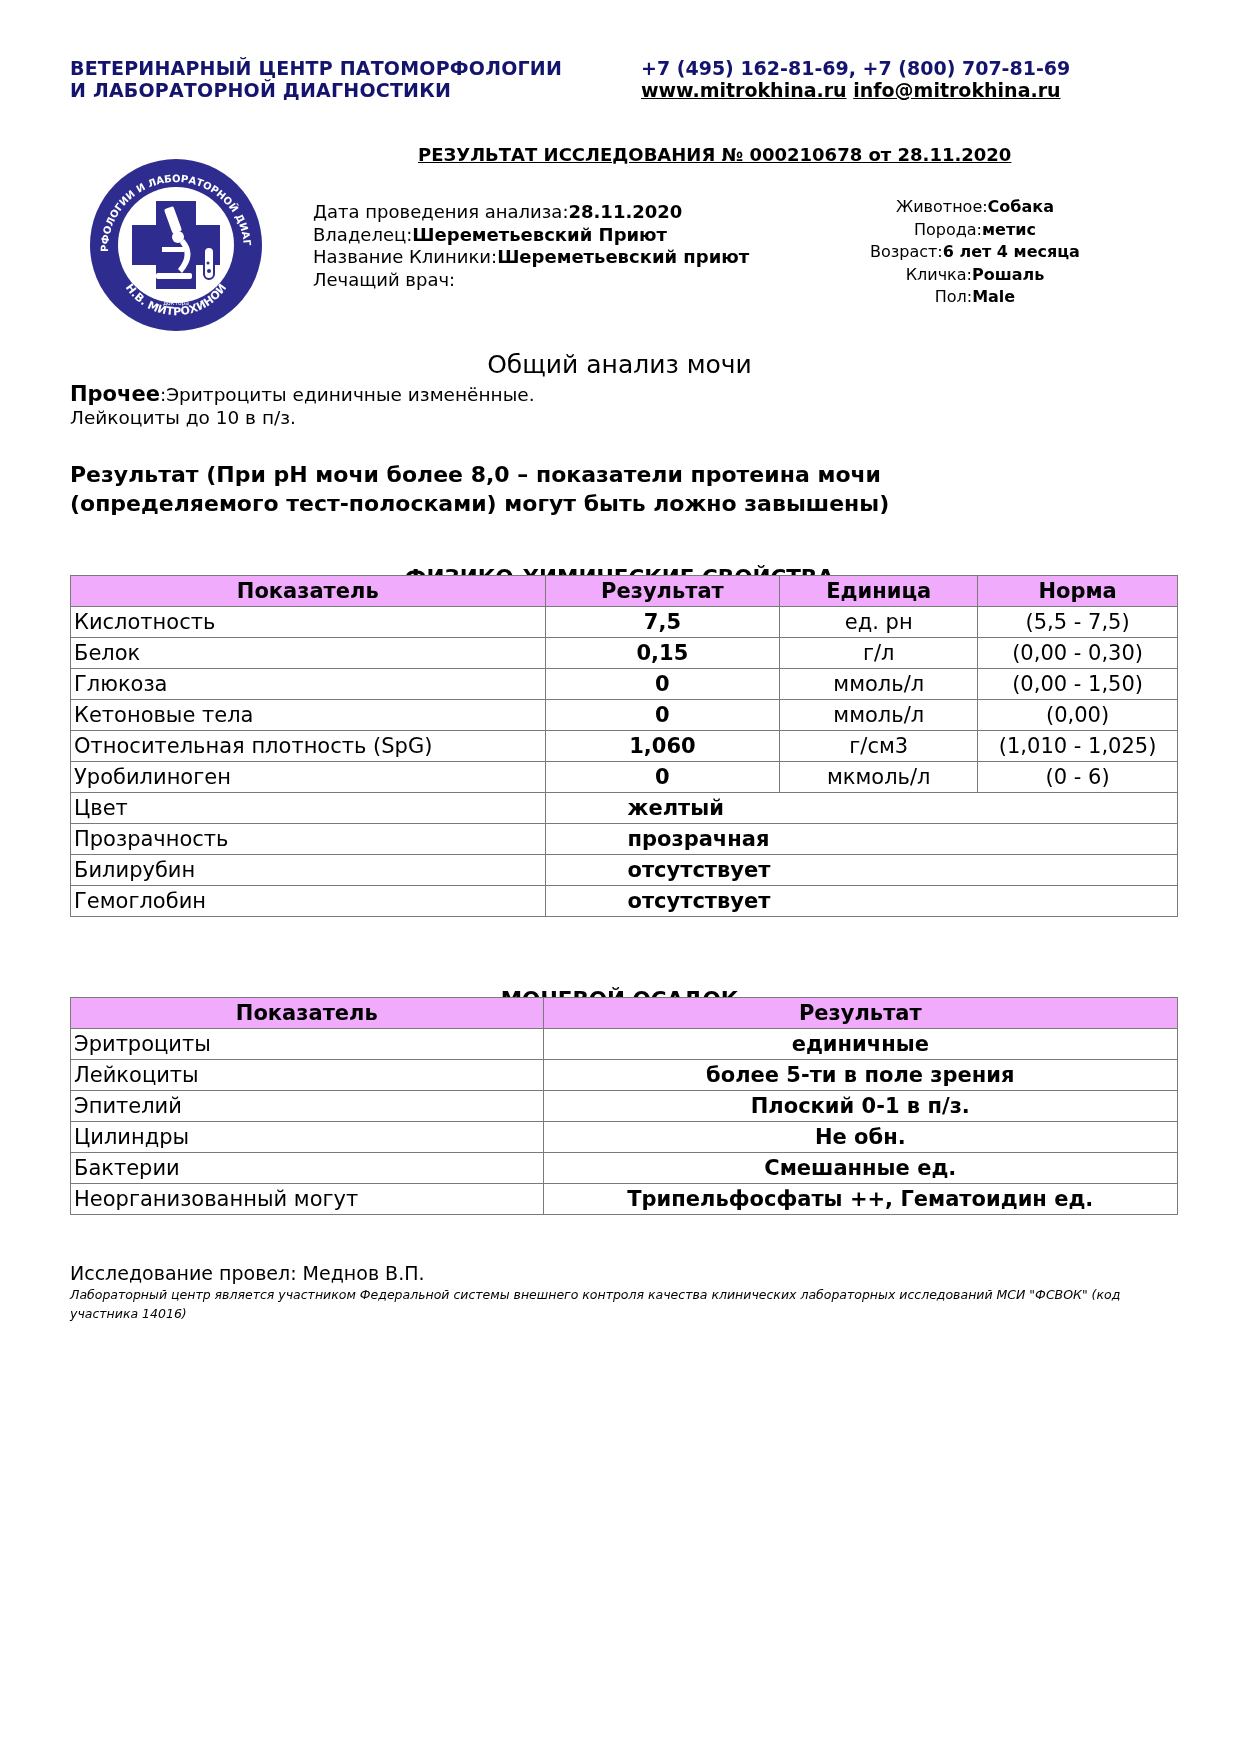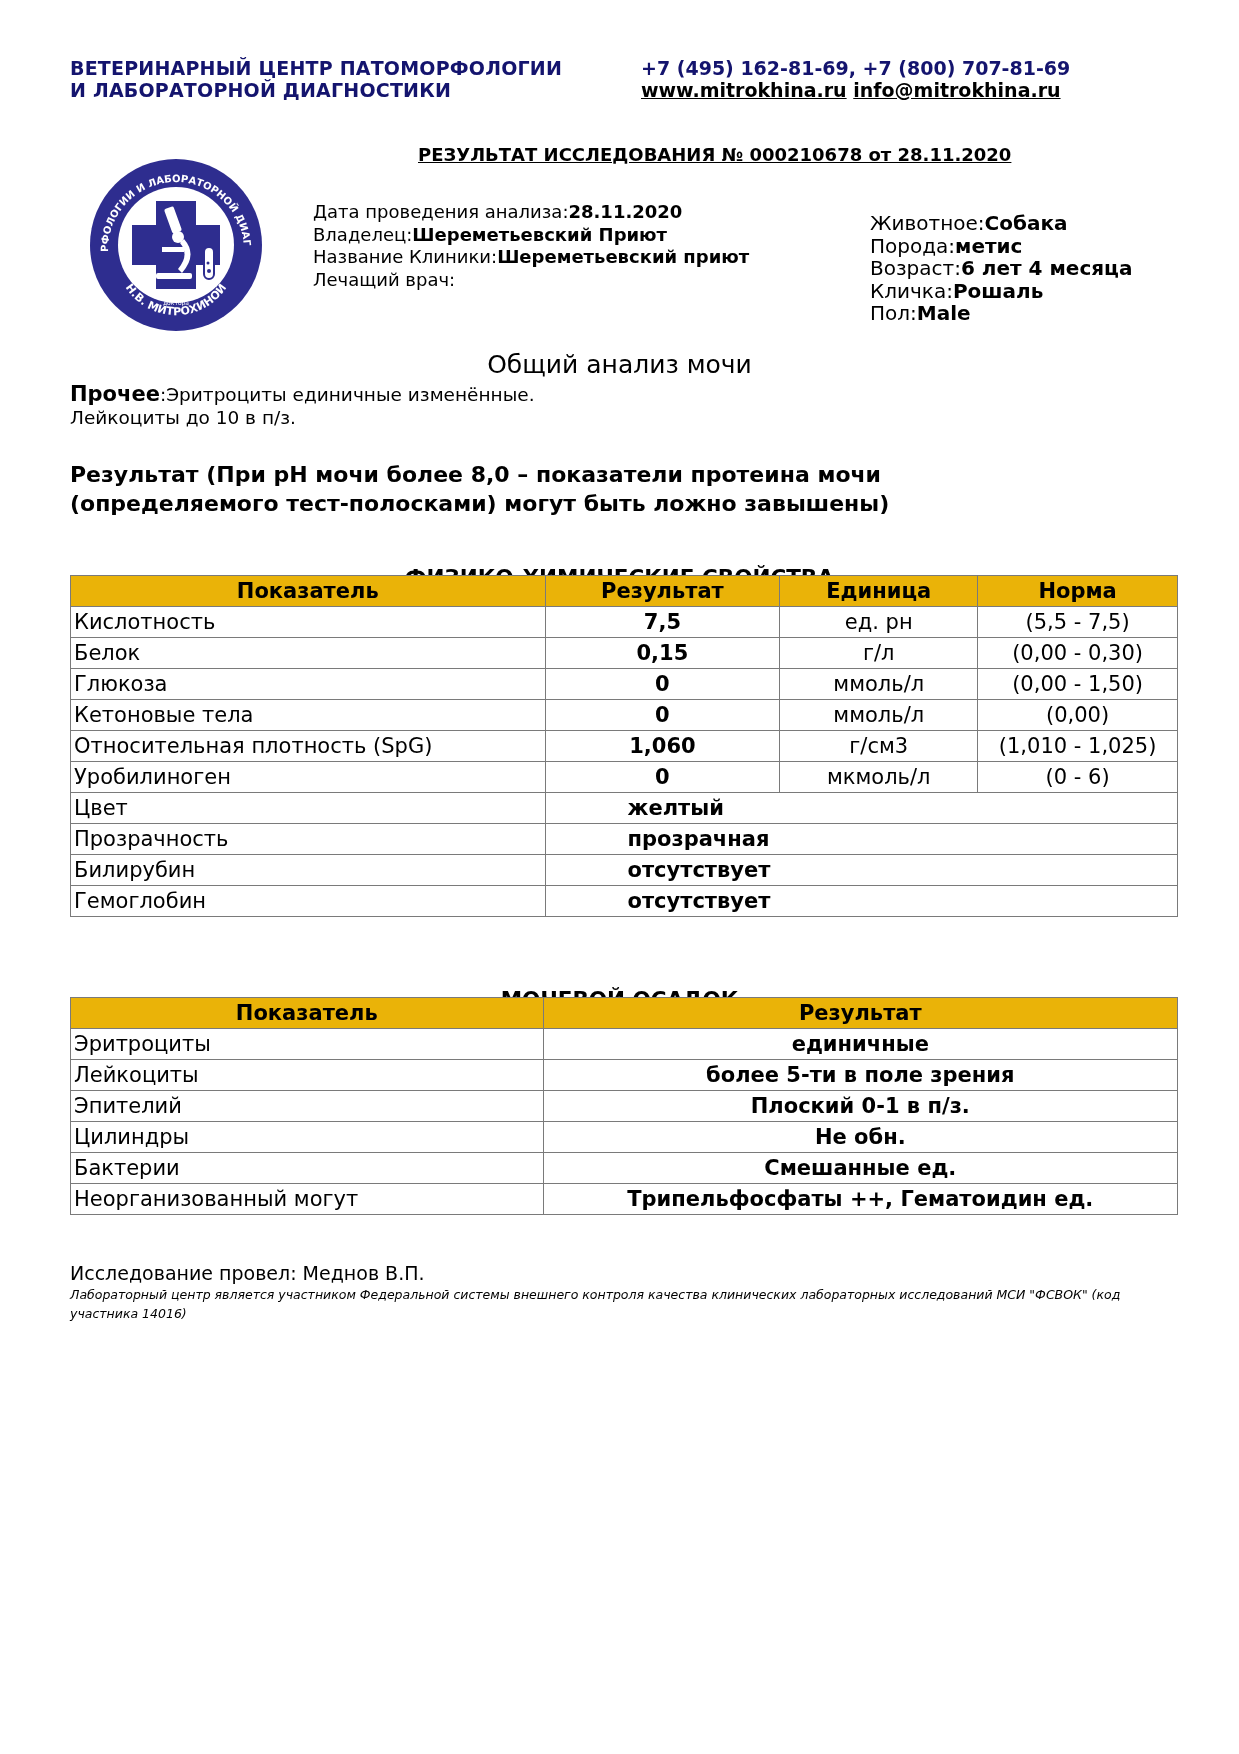--- a/index.html
+++ b/index.html
@@ -4,30 +4,30 @@
 <style>
   html, body { margin: 0; padding: 0; background: #ffffff; }
   body { width: 1239px; height: 1754px; position: relative; font-family: "DejaVu Sans", sans-serif; color: #000; overflow: hidden; }
   .abs { position: absolute; }
   .org { left: 70px; top: 57px; font-weight: bold; font-size: 19px; line-height: 22px; color: #14146e; letter-spacing: 0.2px; }
   .contacts { left: 641px; top: 57px; font-weight: bold; font-size: 19px; line-height: 22px; color: #14146e; }
   .contacts a { color: #000000; text-decoration: underline; }
   .report-title { left: 418px; top: 144px; font-weight: bold; font-size: 18px; text-decoration: underline; }
   .logo { left: 86px; top: 155px; width: 180px; height: 180px; }
   .info-left { left: 313px; top: 201px; font-size: 18px; line-height: 22.5px; }
-  .info-right { left: 870px; top: 212px; font-size: 20px; line-height: 22.5px; }
+  .info-right { left: 870px; top: 196px; font-size: 16px; line-height: 22.5px; text-align: center; }
   .info-left b, .info-right b { font-weight: bold; }
   .analysis-title { left: 0; width: 1239px; text-align: center; top: 350px; font-size: 25px; font-weight: normal; }
   .other { left: 70px; top: 383px; font-size: 18.5px; line-height: 23px; }
   .other b { font-size: 21px; }
   .result-note { left: 70px; top: 460px; font-size: 22px; font-weight: bold; line-height: 29px; }
   .section-title { left: 0; width: 1239px; text-align: center; font-size: 21.5px; font-weight: bold; margin-top: 20px; }
   table { border-collapse: collapse; position: absolute; left: 70px; width: 1108px; font-size: 21px; }
   td, th { border: 1.5px solid #7a7a7a; padding: 0 3px; height: 30px; line-height: 30px; }
-  th { background: #eab308; font-weight: bold; text-align: center; }
+  th { background: #f0abfc; font-weight: bold; text-align: center; }
   td.c { text-align: center; }
   td.b { font-weight: bold; }
   td.wide { padding-left: 82px; font-weight: bold; text-align: left; }
   .footer1 { left: 70px; top: 1262px; font-size: 19px; }
   .footer2 { left: 70px; top: 1285px; font-size: 12.5px; font-style: italic; line-height: 19px; width: 1100px; }
 </style>
 </head>
 <body>
 
 <div class="abs org">

